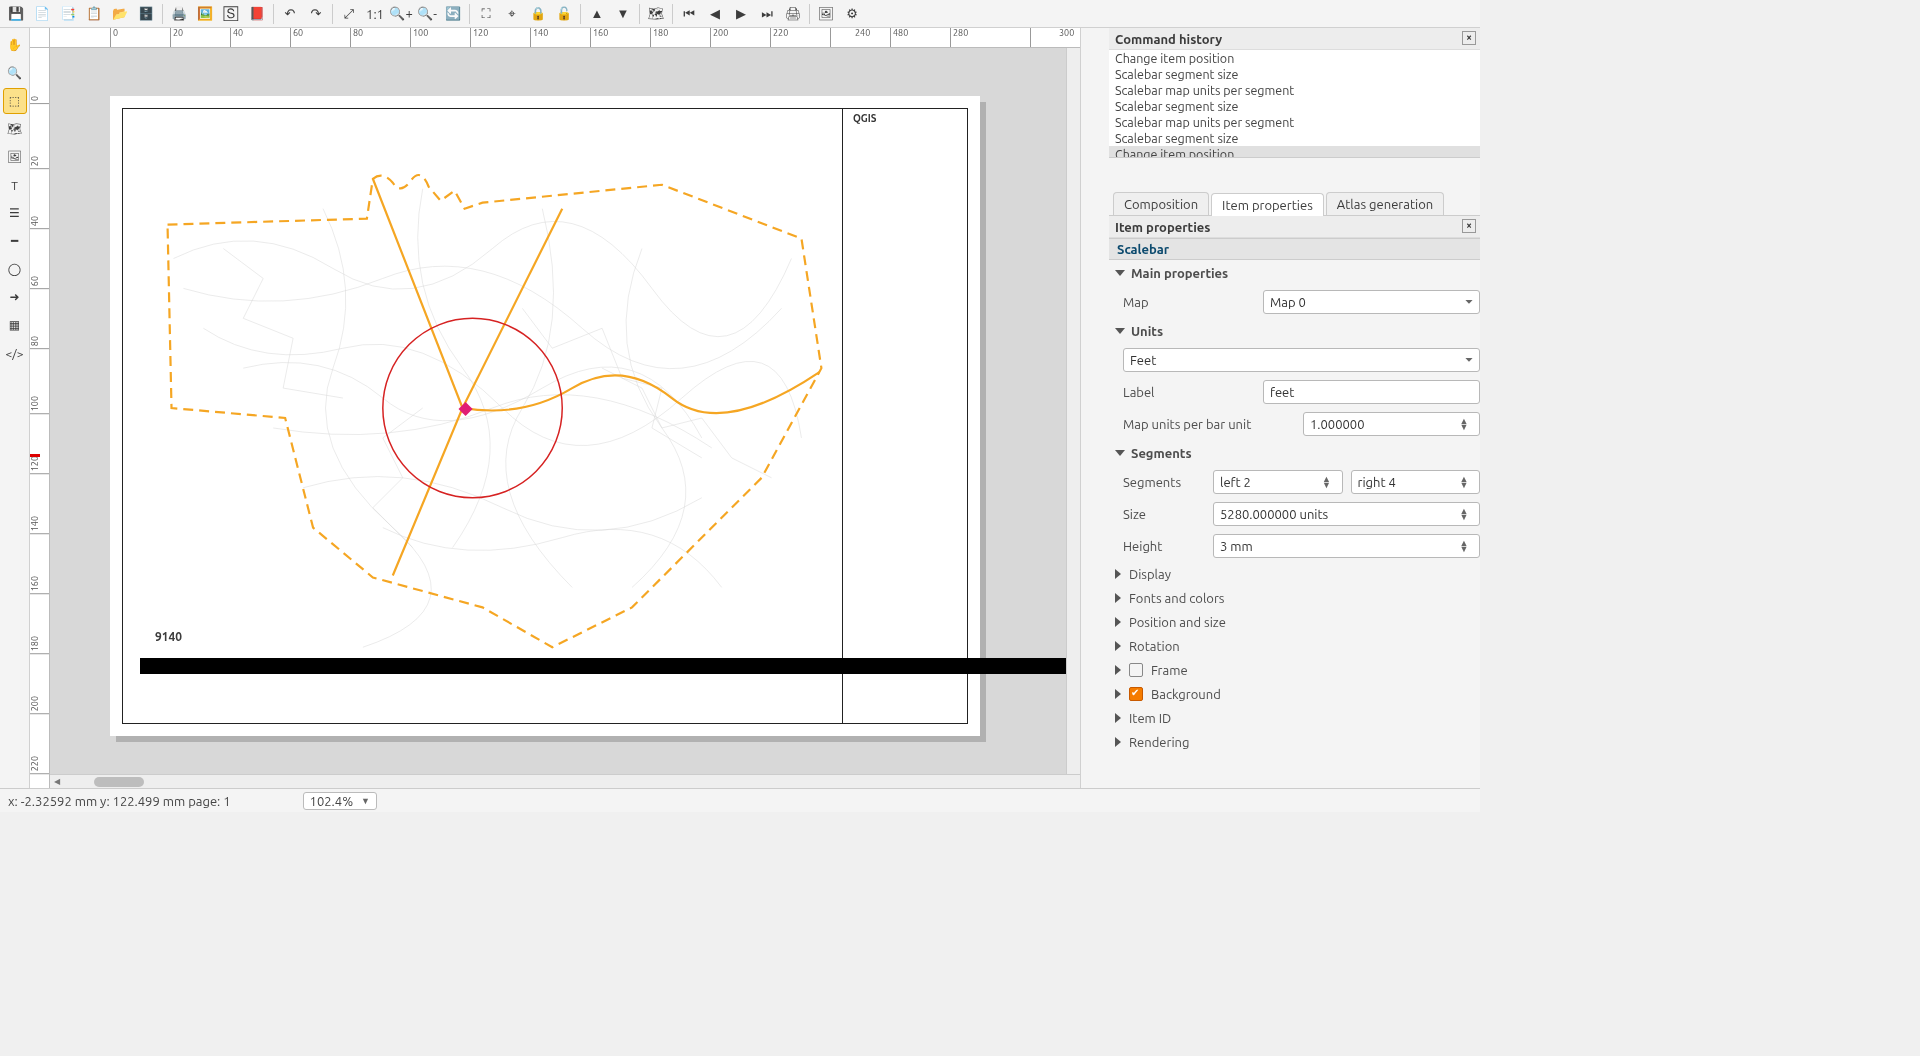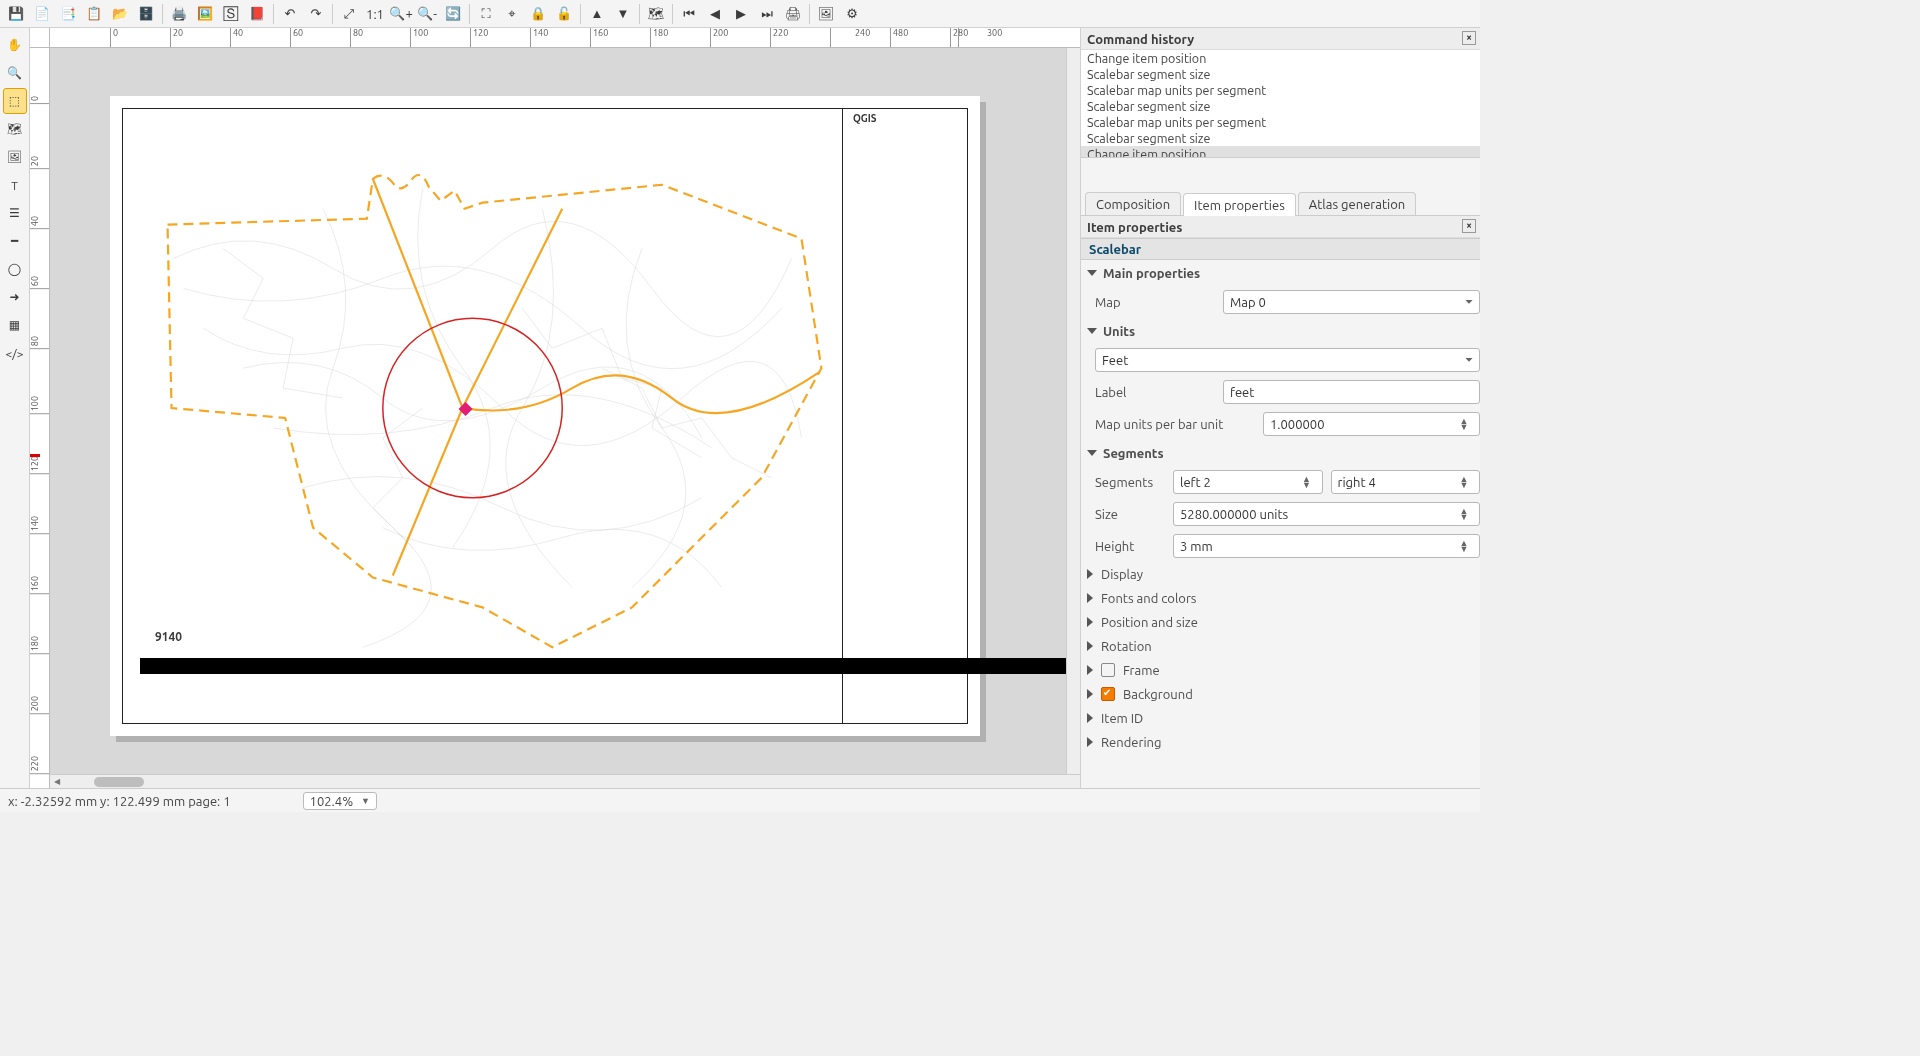--- a/index.html
+++ b/index.html
@@ -22,35 +22,35 @@
 .map-title { position:absolute; top:0; right:0; width:120px; padding:4px 6px; font-size:10px; font-weight:bold; color:#333;}
 svg.mapsvg { position:absolute; inset:0; width:100%; height:100%;}
 .roads { stroke:#d6d6d6; stroke-width:0.5; fill:none;}
 .boundary { stroke:#f5a623; stroke-width:2.2; fill:none; stroke-dasharray:10 6;}
 .boundary-solid { stroke:#f5a623; stroke-width:2.2; fill:none;}
 .scale-label { position:absolute; left:32px; bottom:80px; font-size:12px; font-weight:bold;}
 .scale-bar { position:absolute; left:30px; bottom:52px; height:16px; width:960px; background:#000;}
 .scrollbar-h { position:absolute; left:0; right:0; bottom:0; height:14px; background:#eee; border-top:1px solid #ccc; display:flex; align-items:center;}
 .scrollbar-h .thumb { margin-left:30px; width:50px; height:10px; background:#bdbdbd; border-radius:5px;}
 .scrollbar-v { position:absolute; top:0; right:0; bottom:14px; width:14px; background:#eee; border-left:1px solid #ccc;}
-.right-panel { width: 400px; background: #f4f4f4; border-left: 1px solid #d0d0d0; display:flex; flex-direction:column; }
+.right-panel { width: 400px; background: #f4f4f4; border-left: 1px solid #d0d0d0; display:flex; flex-direction:column;padding-left:28px; }
 .panel-title { height: 22px; line-height:22px; padding:0 6px; background:#ededed; font-weight:bold; border-bottom:1px solid #ddd; position:relative;}
 .panel-title .close-x { position:absolute; right:4px; top:3px; width:14px; height:14px; border:1px solid #999; font-size:10px; text-align:center; line-height:12px;}
 .history { flex:0 0 108px; background:#fff; overflow:auto; border-bottom:1px solid #ccc;}
 .history .row { padding:1px 6px; font-size:12.5px; color:#444;}
 .history .row.sel { background:#e0e0e0;}
 .tabs { display:flex; gap:2px; padding:4px 4px 0 4px; border-bottom:1px solid #ccc; background:#f4f4f4;}
 .tab { padding:4px 10px; border:1px solid #ccc; border-bottom:none; background:#efefef; border-radius:4px 4px 0 0;margin-top:30px;}
 .tab.active { background:#fff; font-weight:normal; position:relative; top:1px;}
 .props { flex:1; overflow:auto; display:flex; flex-direction:column;}
 .section-bar { background:#e4e4e4; padding:3px 8px; font-weight:bold; border-top:1px solid #ccc; border-bottom:1px solid #ccc; color:#0c4a6e;}
 .group-head { display:flex; align-items:center; gap:6px; font-weight:bold; color:#4d4d4d; margin:6px 0 6px 6px; cursor:default;}
 .tri { width:0; height:0; border-left:5px solid transparent; border-right:5px solid transparent; border-top:6px solid #555;}
 .tri.right { border-top:5px solid transparent; border-bottom:5px solid transparent; border-left:6px solid #555; border-right:none;}
-.prop-row { display:flex; align-items:center; gap:8px; margin:4px 0 4px 14px;}
+.prop-row { display:flex; align-items:center; gap:20px; margin:4px 0 4px 14px;}
 .prop-label { width: 120px; color:#4d4d4d;}
 .prop-input, .prop-select { flex:1; height:24px; border:1px solid #b8b8b8; background:#fff; border-radius:3px; padding:0 6px; font-size:12.5px; color:#333; display:flex; align-items:center; justify-content:space-between;}
 .prop-select::after { content:'⏷'; font-size:10px; color:#666;}
 .spinner { width:18px; text-align:center; color:#666; font-size:9px; display:flex; flex-direction:column; line-height:6px;}
 .dual { display:flex; gap:8px; flex:1;}
 .collapsed-row { display:flex; align-items:center; gap:8px; margin:5px 0 5px 6px; color:#4d4d4d;}
 .chk { width:14px; height:14px; border:1px solid #888; border-radius:2px; display:inline-block; position:relative;}
 .chk.on { background:#f57c00; border-color:#c85a00;}
 .chk.on::after { content:'✔'; color:#fff; font-size:10px; position:absolute; left:1px; top:-1px;}
 .status-bar { height:24px; background:#f4f4f4; border-top:1px solid #ccc; display:flex; align-items:center; padding:0 8px; gap:16px; font-size:12px; color:#444;}
@@ -135,21 +135,21 @@
           <div class="ruler-tick" style="left: 360px;">100</div>
           <div class="ruler-tick" style="left: 420px;">120</div>
           <div class="ruler-tick" style="left: 480px;">140</div>
           <div class="ruler-tick" style="left: 540px;">160</div>
           <div class="ruler-tick" style="left: 600px;">180</div>
           <div class="ruler-tick" style="left: 660px;">200</div>
           <div class="ruler-tick" style="left: 720px;">220</div>
           <div class="ruler-tick" style="left: 780px; padding-left: 24px;">240</div>
           <div class="ruler-tick" style="left: 840px;">480</div>
           <div class="ruler-tick" style="left: 900px;">280</div>
-          <div class="ruler-tick" style="left: 908px; padding-left: 28px;">300</div>
+          <div class="ruler-tick" style="left: 980px; padding-left: 28px;">300</div>
         </div>
     </div>
     <div class="design-body">
       <div class="ruler-v" id="ruler-v">
           <div class="ruler-tick-v" style="top: 48px;">0</div>
           <div class="ruler-tick-v" style="top: 108px;">20</div>
           <div class="ruler-tick-v" style="top: 168px;">40</div>
           <div class="ruler-tick-v" style="top: 228px;">60</div>
           <div class="ruler-tick-v" style="top: 288px;">80</div>
           <div class="ruler-tick-v" style="top: 348px;">100</div>

